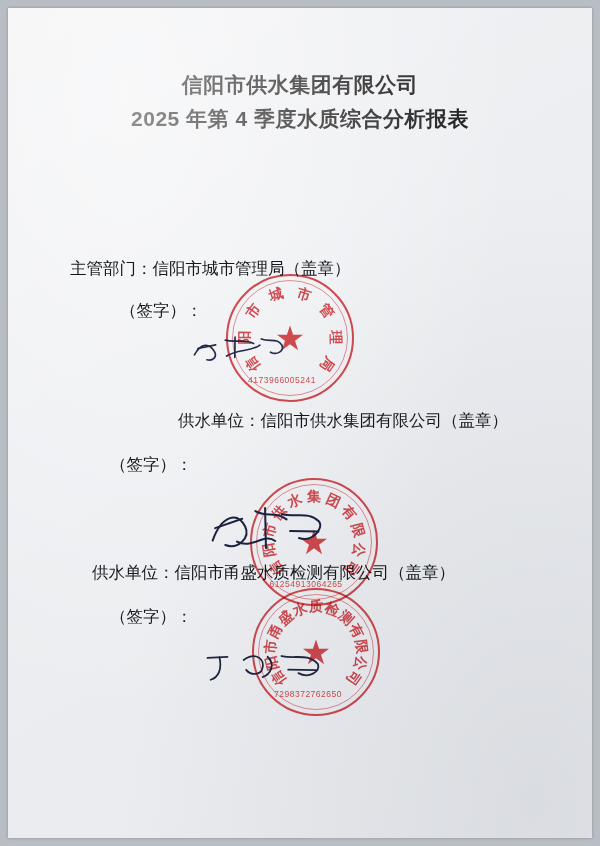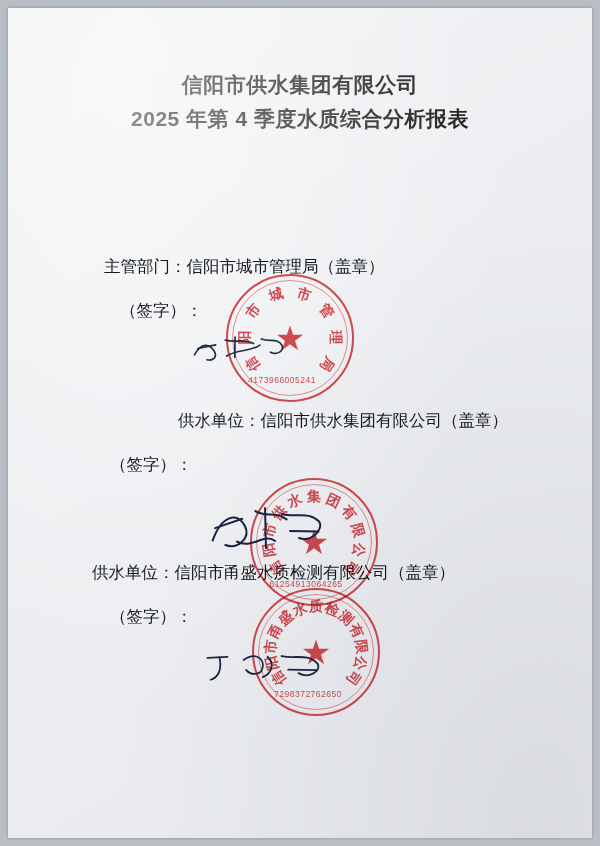--- a/index.html
+++ b/index.html
@@ -51,21 +51,21 @@
     z-index: 3;
   }
 
   .row {
     position: relative;
     font-size: 16.5px;
     color: #14181c;
     line-height: 24px;
     white-space: nowrap;
   }
-  .row.dept      { margin-left: 96px; margin-top: 0; font-family: Liberation Mono, monospace; }
+  .row.dept      { margin-left: 62px; margin-top: 0; }
   .row.dept-sign { margin-left: 112px; margin-top: 18px; }
   .row.supply      { margin-left: 86px; margin-top: 86px; text-align: center; }
   .row.supply-sign { margin-left: 102px; margin-top: 20px; }
   .row.monitor      { margin-left: 84px; margin-top: 84px; }
   .row.monitor-sign { margin-left: 102px; margin-top: 20px; }
   .row.issued       { margin-left: 184px; margin-top: 38px; }
 
   
   .stamp {
     position: absolute;

